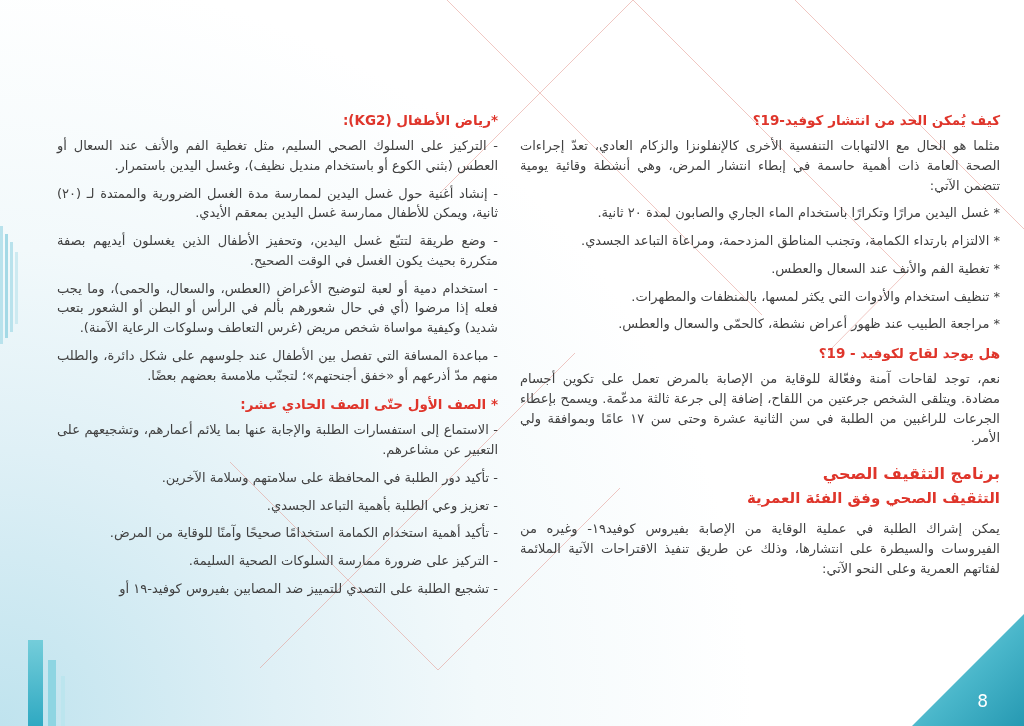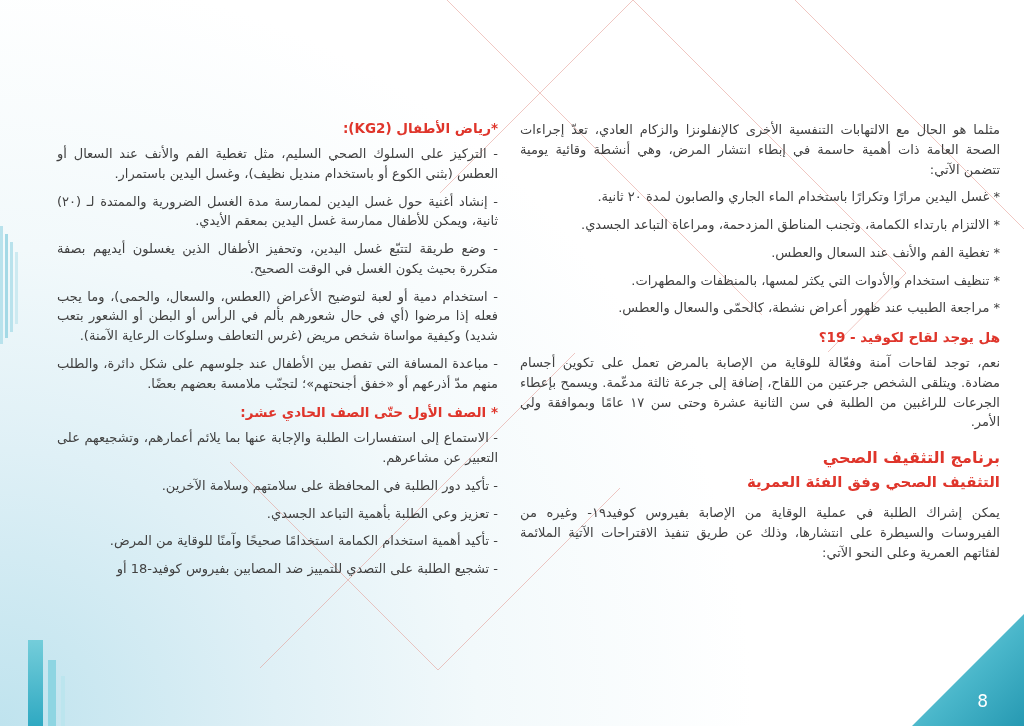--- a/index.html
+++ b/index.html
@@ -50,21 +50,21 @@
     font-size:13px;line-height:1.52;
     color:#414141;
     text-align:justify;
   }
   .col h2{
     margin:11px 0 3px;
     font-size:13.5px;font-weight:bold;
     color:#df352b;
     text-align:right;
   }
-  .col h2.first{margin-top:8px;}
+  .col h2.first{margin-top:0;}
   .center-title{
     text-align:right;font-weight:bold;color:#df352b;
     font-size:16px;margin:16px 0 2px;
   }
   .center-title.second{margin:6px 0 12px;font-size:15px;}
 </style>
 </head>
 <body>
 
 <div class="page">
@@ -94,20 +94,21 @@
     <span class="b2"></span>
     <span class="b3"></span>
   </div>
 
   <div class="corner"></div>
   <span class="page-num">8</span>
 
   <div class="content" dir="rtl">
 
     <section class="col col-right">
+      <h2 class="first">كيف يُمكن الحد من انتشار كوفيد-19؟</h2>
       <p>مثلما هو الحال مع الالتهابات التنفسية الأخرى كالإنفلونزا والزكام العادي، تعدّ إجراءات الصحة العامة ذات أهمية حاسمة في إبطاء انتشار المرض، وهي أنشطة وقائية يومية تتضمن الآتي:</p>
       <p>* غسل اليدين مرارًا وتكرارًا باستخدام الماء الجاري والصابون لمدة ٢٠ ثانية.</p>
       <p>* الالتزام بارتداء الكمامة، وتجنب المناطق المزدحمة، ومراعاة التباعد الجسدي.</p>
       <p>* تغطية الفم والأنف عند السعال والعطس.</p>
       <p>* تنظيف استخدام والأدوات التي يكثر لمسها، بالمنظفات والمطهرات.</p>
       <p>* مراجعة الطبيب عند ظهور أعراض نشطة، كالحمّى والسعال والعطس.</p>
 
       <h2>هل يوجد لقاح لكوفيد - 19؟</h2>
       <p>نعم، توجد لقاحات آمنة وفعّالة للوقاية من الإصابة بالمرض تعمل على تكوين أجسام مضادة. ويتلقى الشخص جرعتين من اللقاح، إضافة إلى جرعة ثالثة مدعّمة. ويسمح بإعطاء الجرعات للراغبين من الطلبة في سن الثانية عشرة وحتى سن ١٧ عامًا وبموافقة ولي الأمر.</p>
 
@@ -122,17 +123,18 @@
       <p>- إنشاد أغنية حول غسل اليدين لممارسة مدة الغسل الضرورية والممتدة لـ (٢٠) ثانية، ويمكن للأطفال ممارسة غسل اليدين بمعقم الأيدي.</p>
       <p>- وضع طريقة لتتبّع غسل اليدين، وتحفيز الأطفال الذين يغسلون أيديهم بصفة متكررة بحيث يكون الغسل في الوقت الصحيح.</p>
       <p>- استخدام دمية أو لعبة لتوضيح الأعراض (العطس، والسعال، والحمى)، وما يجب فعله إذا مرضوا (أي في حال شعورهم بألم في الرأس أو البطن أو الشعور بتعب شديد) وكيفية مواساة شخص مريض (غرس التعاطف وسلوكات الرعاية الآمنة).</p>
       <p>- مباعدة المسافة التي تفصل بين الأطفال عند جلوسهم على شكل دائرة، والطلب منهم مدّ أذرعهم أو «خفق أجنحتهم»؛ لتجنّب ملامسة بعضهم بعضًا.</p>
 
       <h2>* الصف الأول حتّى الصف الحادي عشر:</h2>
       <p>- الاستماع إلى استفسارات الطلبة والإجابة عنها بما يلائم أعمارهم، وتشجيعهم على التعبير عن مشاعرهم.</p>
       <p>- تأكيد دور الطلبة في المحافظة على سلامتهم وسلامة الآخرين.</p>
       <p>- تعزيز وعي الطلبة بأهمية التباعد الجسدي.</p>
       <p>- تأكيد أهمية استخدام الكمامة استخدامًا صحيحًا وآمنًا للوقاية من المرض.</p>
-      <p>- تشجيع الطلبة على التصدي للتمييز ضد المصابين بفيروس كوفيد-18 أو</p>
+      <p>- التركيز على ضرورة ممارسة السلوكات الصحية السليمة.</p>
+      <p>- تشجيع الطلبة على التصدي للتمييز ضد المصابين بفيروس كوفيد-١٩ أو</p>
     </section>
 
   </div>
 </div>
 
 </body></html>

